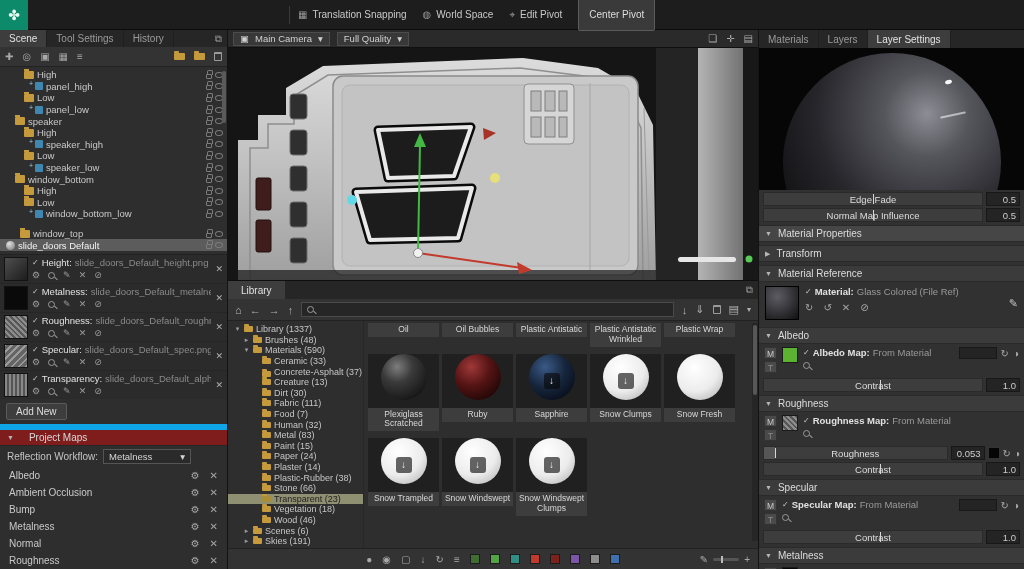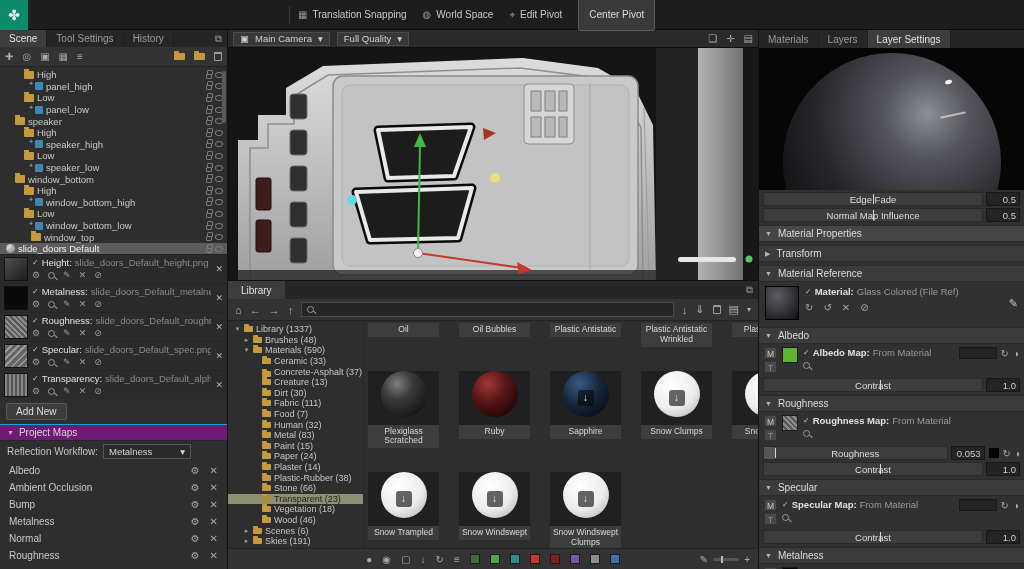--- a/index.html
+++ b/index.html
@@ -60,22 +60,22 @@
 .thumb-noise2 .m-thumb{background:repeating-linear-gradient(-45deg,#9a9a9a 0 2px,#646464 2px 5px)}
 .thumb-noise3 .m-thumb{background:repeating-linear-gradient(90deg,#888 0 2px,#555 2px 4px)}
 .m-body{flex:1;min-width:0}
 .m-l1{display:flex;gap:3px;white-space:nowrap;overflow:hidden;font-size:9.5px;align-items:center}
 .m-name{color:#e2e2e2}
 .m-file{color:#8a8a8a;overflow:hidden}
 .m-icons{display:flex;gap:8px;margin-top:2px;color:#9d9d9d;font-size:9px;align-items:center}
 .m-x{color:#b0b0b0;align-self:flex-start;margin-top:7px;font-size:9px}
 .addnew-row{padding:4px 6px;flex:none}
 .add-new{background:#3d3d3d;border:1px solid #5a5a5a;color:#ddd;font-size:10px;padding:2px 9px;border-radius:2px}
-.sec-hdr{background:#701a75;padding:2px 7px;color:#d8d8d8;display:flex;gap:5px;align-items:center;
-  border-top:1px solid #0ea5e9;border-bottom:1px solid #262626;flex:none;font-size:10px}
+.sec-hdr{background:#7f1d1d;padding:2px 7px;color:#d8d8d8;display:flex;gap:15px;align-items:center;
+  border-top:6px solid #0ea5e9;border-bottom:1px solid #262626;flex:none;font-size:10px}
 .rw-row{display:flex;align-items:center;gap:5px;padding:3px 7px;flex:none}
 .dropdown{background:#2a2a2a;border:1px solid #555;padding:1px 5px;display:flex;gap:8px;align-items:center;
   min-width:88px;justify-content:space-between;font-size:9.5px;color:#d5d5d5}
 .pm-row{display:flex;align-items:center;height:17px;padding:0 9px;gap:10px;flex:none}
 .pm-label{flex:1;color:#c9c9c9}
 .pm-row .ic{color:#a5a5a5;font-size:10px}
 
 
 .center{position:absolute;left:228px;top:30px;width:530px;bottom:0}
 .viewport{height:250px;position:relative;background:#141414}
@@ -91,21 +91,21 @@
 .lib-toolbar{height:22px;display:flex;align-items:center;gap:8px;padding:0 7px;background:#333;border-bottom:1px solid #222;flex:none}
 .lib-toolbar .nav{color:#b0b0b0;font-size:11px}
 .search{flex:1;height:15px;background:#262626;border:1px solid #4a4a4a;display:flex;align-items:center;gap:5px;padding:0 5px}
 .search input{background:transparent;border:none;outline:none;color:#ddd;font-size:10px;width:100%}
 .lib-body{flex:1;display:flex;min-height:0}
 .lib-tree{width:136px;overflow:hidden;padding-top:3px;border-right:1px solid #272727;flex:none}
 .lib-row{height:10.6px;display:flex;align-items:center;gap:3px;font-size:9px;color:#c6c6c6;white-space:nowrap;overflow:hidden}
 .lib-row.active{background:#8f8f72;color:#1d1d1d}
 .lib-row.active .fold{background:#a88d3a}
 .lib-row .caret{width:7px;font-size:7px;color:#9a9a9a;flex:none;text-align:center}
-.lib-grid{flex:1;display:grid;grid-template-columns:repeat(5,71px);gap:20px;padding:2px 4px;align-content:start;position:relative}
+.lib-grid{flex:1;display:grid;grid-template-columns:repeat(5,71px);gap:3px;padding:2px 4px;align-content:start;position:relative}
 .tile{width:71px}
 .tile .thumb{height:54px;background:#202020;position:relative}
 .ball{width:46px;height:46px;border-radius:50%;margin:4px auto}
 .sphere-dark .ball{background:radial-gradient(circle at 35% 28%,#7d7d7d 0%,#3a3a3a 35%,#141414 82%)}
 .sphere-ruby .ball{background:radial-gradient(circle at 35% 28%,#a03838 0%,#551414 42%,#1d0505 85%)}
 .sphere-sapphire .ball{background:radial-gradient(circle at 35% 28%,#3a5a86 0%,#17263e 45%,#070d18 85%)}
 .sphere-snow .ball{background:radial-gradient(circle at 38% 30%,#ffffff 0%,#ececec 55%,#b5b5b5 92%)}
 .dl-badge{display:none;position:absolute;left:50%;top:50%;transform:translate(-50%,-50%);width:16px;height:16px;
   background:rgba(8,8,8,.62);border-radius:3px;color:#eee;font-size:10px;text-align:center;line-height:16px}
 .has-dl .dl-badge{display:block}
@@ -279,39 +279,33 @@
           <span class="t-label">window_bottom</span>
           <span class="lk"></span>
           <span class="eyeo"></span>
         </div>
         <div class="tree-row icon-folder" style="padding-left: 24px;">
           <span class="t-ico"></span>
           <span class="t-label">High</span>
           <span class="lk"></span>
           <span class="eyeo"></span>
         </div>
+        <div class="tree-row icon-folder" style="padding-left: 24px;">
+          <span class="t-ico"></span>
+          <span class="t-label">Low</span>
+          <span class="lk"></span>
+          <span class="eyeo"></span>
+        </div>
         <div class="tree-row icon-mesh" style="padding-left: 33px;">
           <span class="t-ico"></span>
-          <span class="t-label">window_bottom_high</span>
-          <span class="lk"></span>
-          <span class="eyeo"></span>
-        </div>
-        <div class="tree-row icon-folder" style="padding-left: 24px;">
-          <span class="t-ico"></span>
-          <span class="t-label">Low</span>
-          <span class="lk"></span>
-          <span class="eyeo"></span>
-        </div>
-        <div class="tree-row icon-mesh" style="padding-left: 33px;">
-          <span class="t-ico"></span>
           <span class="t-label">window_bottom_low</span>
           <span class="lk"></span>
           <span class="eyeo"></span>
         </div>
-        <div class="tree-row icon-folder" style="padding-left: 31px;">
+        <div class="tree-row icon-folder" style="padding-left: 20px; margin-top: 8px;">
           <span class="t-ico"></span>
           <span class="t-label">window_top</span>
           <span class="lk"></span>
           <span class="eyeo"></span>
         </div>
         <div class="tree-row active icon-material" style="padding-left: 6px;">
           <span class="t-ico"></span>
           <span class="t-label">slide_doors Default</span>
           <span class="lk"></span>
           <span class="eyeo"></span>

